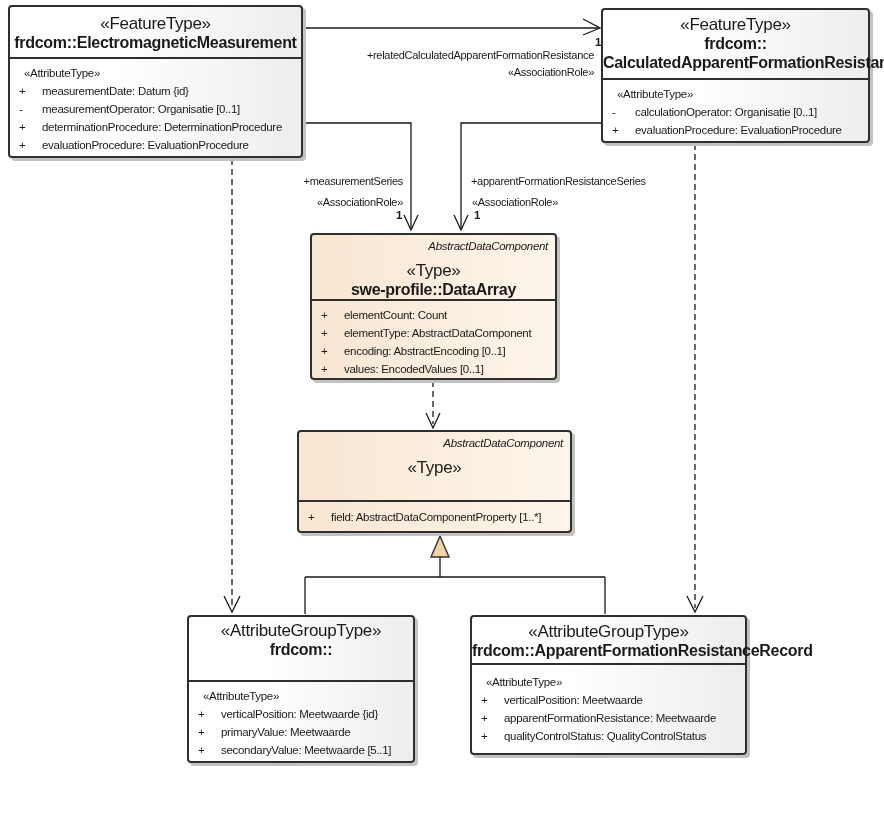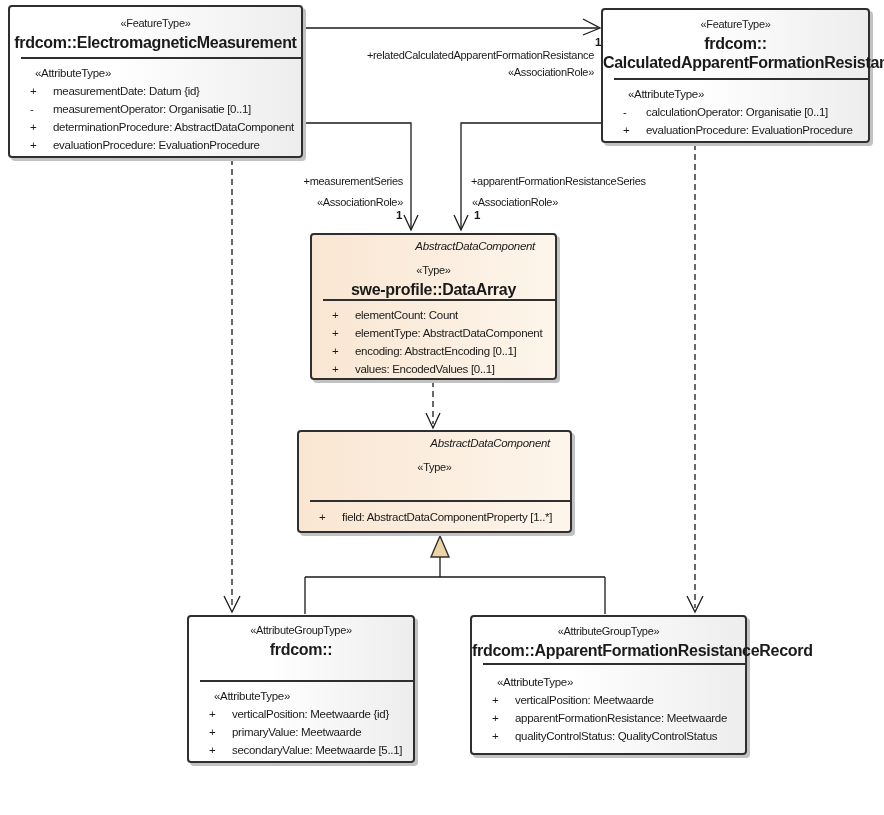--- a/index.html
+++ b/index.html
@@ -28,36 +28,35 @@
     box-shadow: 3px 3px 0 #c2c2c2;
     font-size: 11.5px;
     letter-spacing: -0.3px;
     display: flex;
     flex-direction: column;
   }
   .feature-fill { background: linear-gradient(to right, #ffffff 35%, #e9e9e9 115%); }
   .type-fill    { background: linear-gradient(to right, #f9e6d2 0%, #fdf5eb 100%); }
 
   .head { text-align: center; }
-  .stereo { font-size: 11px; line-height: 19px; }
+  .stereo { font-size: 17px; line-height: 19px; }
   .cname  { font-size: 16px; font-weight: bold; line-height: 19px; white-space: nowrap; }
   .supertype {
     text-align: right;
     font-style: italic;
     font-size: 11.5px;
     line-height: 16px;
-    padding: 3px 20px 0 0;
+    padding: 3px 7px 0 0;
     margin-bottom: 7px;
   }
 
   .attrs {
     border-top: 2px solid #2f2f2f;
     flex: 1;
     padding-top: 5px;
-    margin-left: 11px;
   }
   .attr-stereo {
     padding-left: 14px;
     line-height: 18px;
     white-space: nowrap;
   }
   .arow {
     position: relative;
     padding-left: 32px;
     line-height: 18px;
@@ -126,21 +125,21 @@
 
   <div class="box feature-fill" style="left:8px; top:5px; width:295px; height:153px;">
     <div class="head pad7" style="height:50px;">
       <div class="stereo">«FeatureType»</div>
       <div class="cname">frdcom::ElectromagneticMeasurement</div>
     </div>
     <div class="attrs">
       <div class="attr-stereo">«AttributeType»</div>
       <div class="arow"><span class="vis">+</span><span>measurementDate: Datum {id}</span></div>
       <div class="arow"><span class="vis">-</span><span>measurementOperator: Organisatie [0..1]</span></div>
-      <div class="arow"><span class="vis">+</span><span>determinationProcedure: AbstractDataComponent</span></div>
+      <div class="arow"><span class="vis">+</span><span>determinationProcedure: DeterminationProcedure</span></div>
       <div class="arow"><span class="vis">+</span><span>evaluationProcedure: EvaluationProcedure</span></div>
     </div>
   </div>
 
   <div class="box feature-fill" style="left:601px; top:8px; width:269px; height:135px;">
     <div class="head pad5" style="height:68px;">
       <div class="stereo">«FeatureType»</div>
       <div class="cname">frdcom::</div>
       <div class="cname">CalculatedApparentFormationResistance</div>
     </div>

